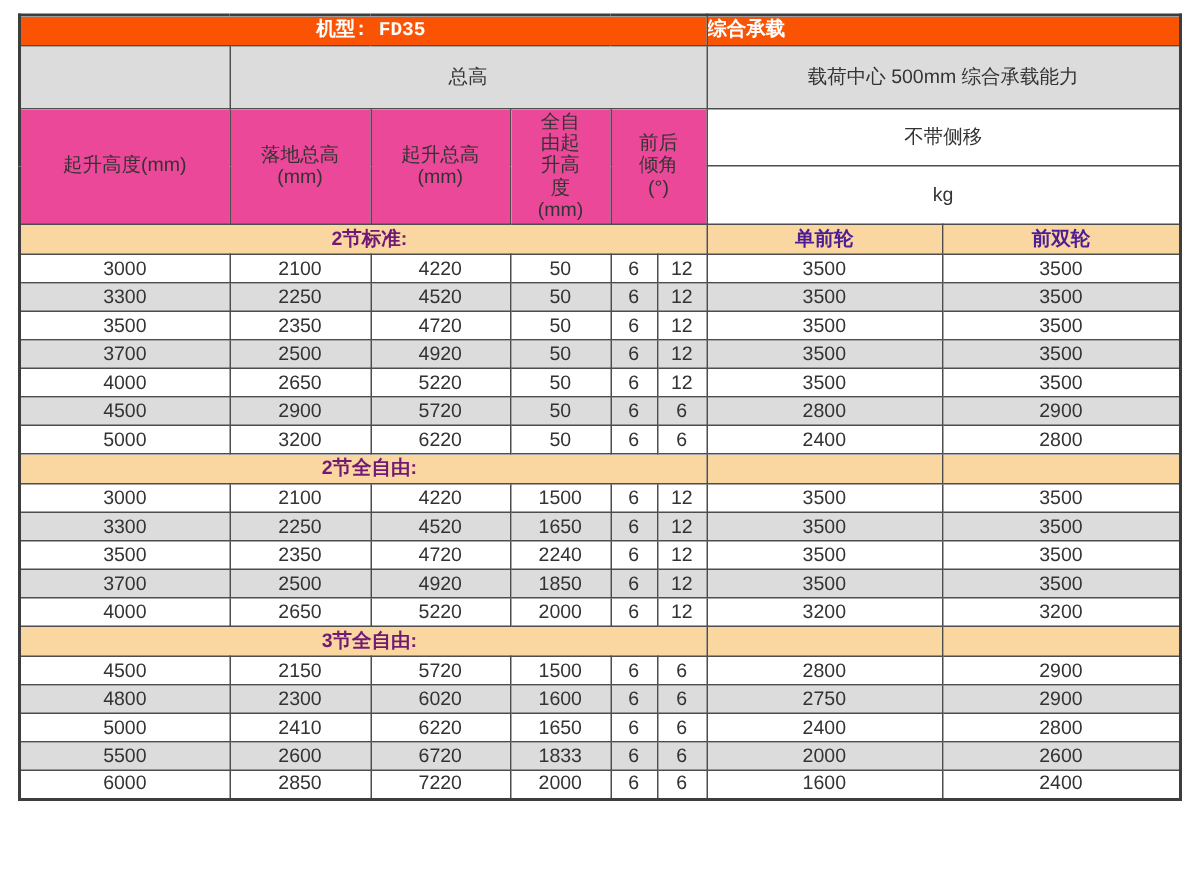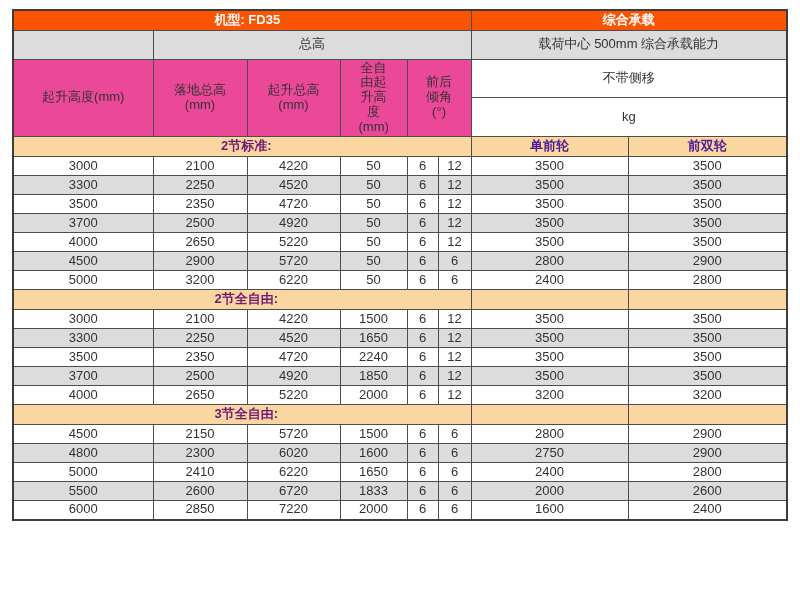--- a/index.html
+++ b/index.html
@@ -28,34 +28,34 @@
   
   col.c1 { width: 140px; }
   col.c2 { width: 94px; }
   col.c3 { width: 93px; }
   col.c4 { width: 67px; }
   col.c5 { width: 31px; }
   col.c6 { width: 33px; }
   col.c7 { width: 157px; }
   col.c8 { width: 159px; }
 
-  tr.r-brand { height: 20px; }
-  tr.r-gray  { height: 29px; }
+  tr.r-brand { height: 20px; font-family: Liberation Mono, monospace; }
+  tr.r-gray  { height: 42px; }
   tr.r-sub1  { height: 22px; }
   tr.r-sub2  { height: 22px; }
 
   td.brand {
     background: #fa5303;
     color: #ffffff;
     font-weight: bold;
     text-align: left;
     padding-left: 10px;
     font-size: 13px;
   }
-  td.brand.center { text-align: center; padding-left: 0; }
+  td.brand.center { text-align: left; padding-left: 0; }
 
   td.grayhead { background: #dcdcdc; font-size: 12.5px; }
   td.whitehead { background: #ffffff; font-size: 12.5px; }
   td.colhead { background: #ec4899; font-size: 12.5px; padding: 1px 18px; }
 
   tr.section-row { height: 20px; }
   td.section-title {
     background: #fad7a0;
     color: #701a75;
     font-weight: bold;

